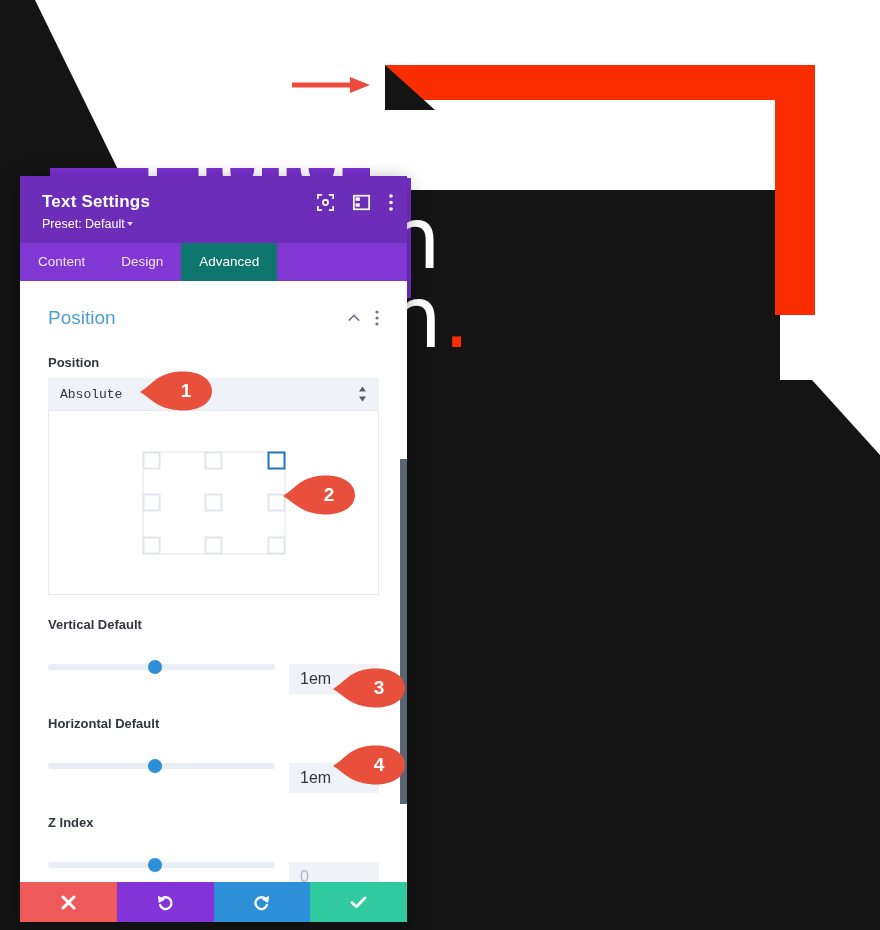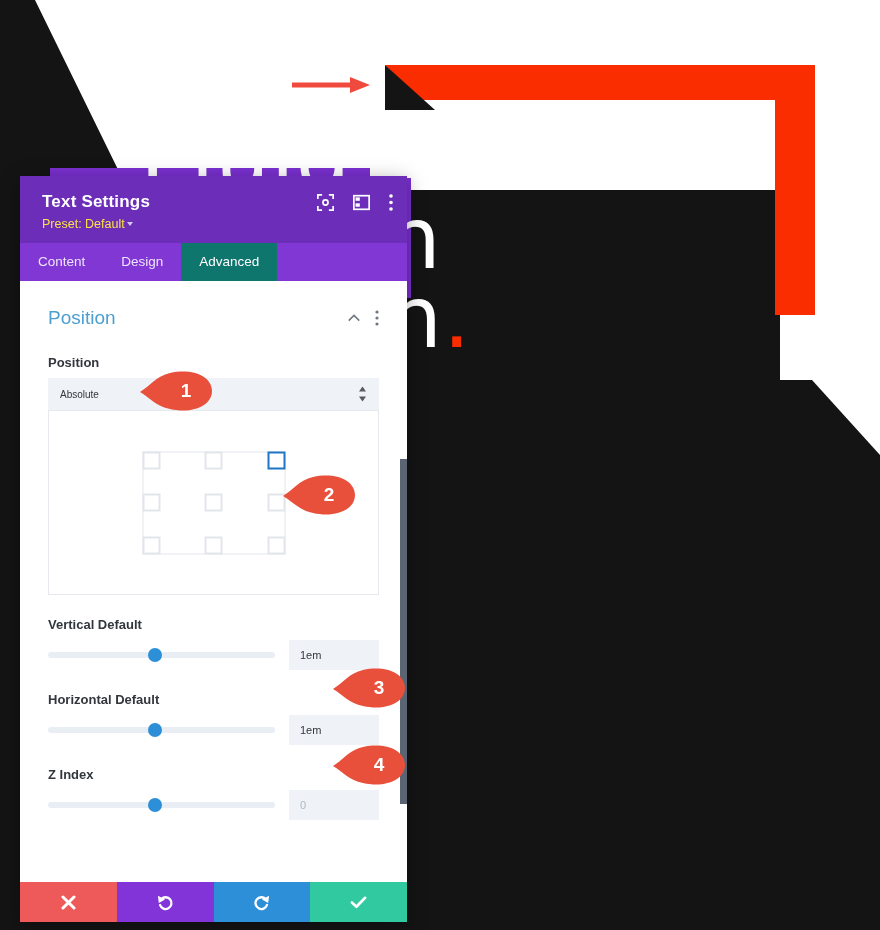--- a/index.html
+++ b/index.html
@@ -114,21 +114,21 @@
     position: relative;
     flex: 0 0 auto;
   }
   .modal-title {
     color: #ffffff;
     font-size: 17px;
     font-weight: 700;
     letter-spacing: .2px;
   }
   .modal-preset {
-    color: #fde047;
+    color: #ffffff;
     font-size: 12.5px;
     margin-top: 5px;
     font-weight: 400;
   }
   .preset-caret {
     display: inline-block;
     border-left: 3.5px solid transparent;
     border-right: 3.5px solid transparent;
     border-top: 4.5px solid #d8c4f0;
     vertical-align: 2px;
@@ -200,22 +200,23 @@
   .select-box {
     position: relative;
     height: 32px;
     background: #eff2f6;
     display: flex;
     align-items: center;
     padding: 0 12px;
     cursor: pointer;
   }
   .select-value {
-    font-size: 10px;
+    font-size: 13px;
     color: #33373d;
+    font-family: Liberation Mono, monospace;
   }
   .select-arrows {
     position: absolute;
     right: 12px; top: 50%;
     transform: translateY(-50%);
     width: 9px; height: 15px;
   }
 
   .location-box {
     background: #ffffff;
@@ -271,23 +272,24 @@
     transform: translate(-50%, -50%);
     cursor: grab;
   }
   .num-input {
     flex: 0 0 90px;
     height: 30px;
     background: #eff2f6;
     display: flex;
     align-items: center;
     padding: 0 11px;
-    font-size: 11px;
+    font-size: 16px;
     color: #33373d;
     cursor: text;
+    margin-top: 24px;
   }
   .num-input.placeholder { color: #b0b8c2; }
 
   
   .scroll-track {
     position: absolute;
     right: 0px; top: 0;
     width: 7px; height: 100%;
     background: transparent;
   }

